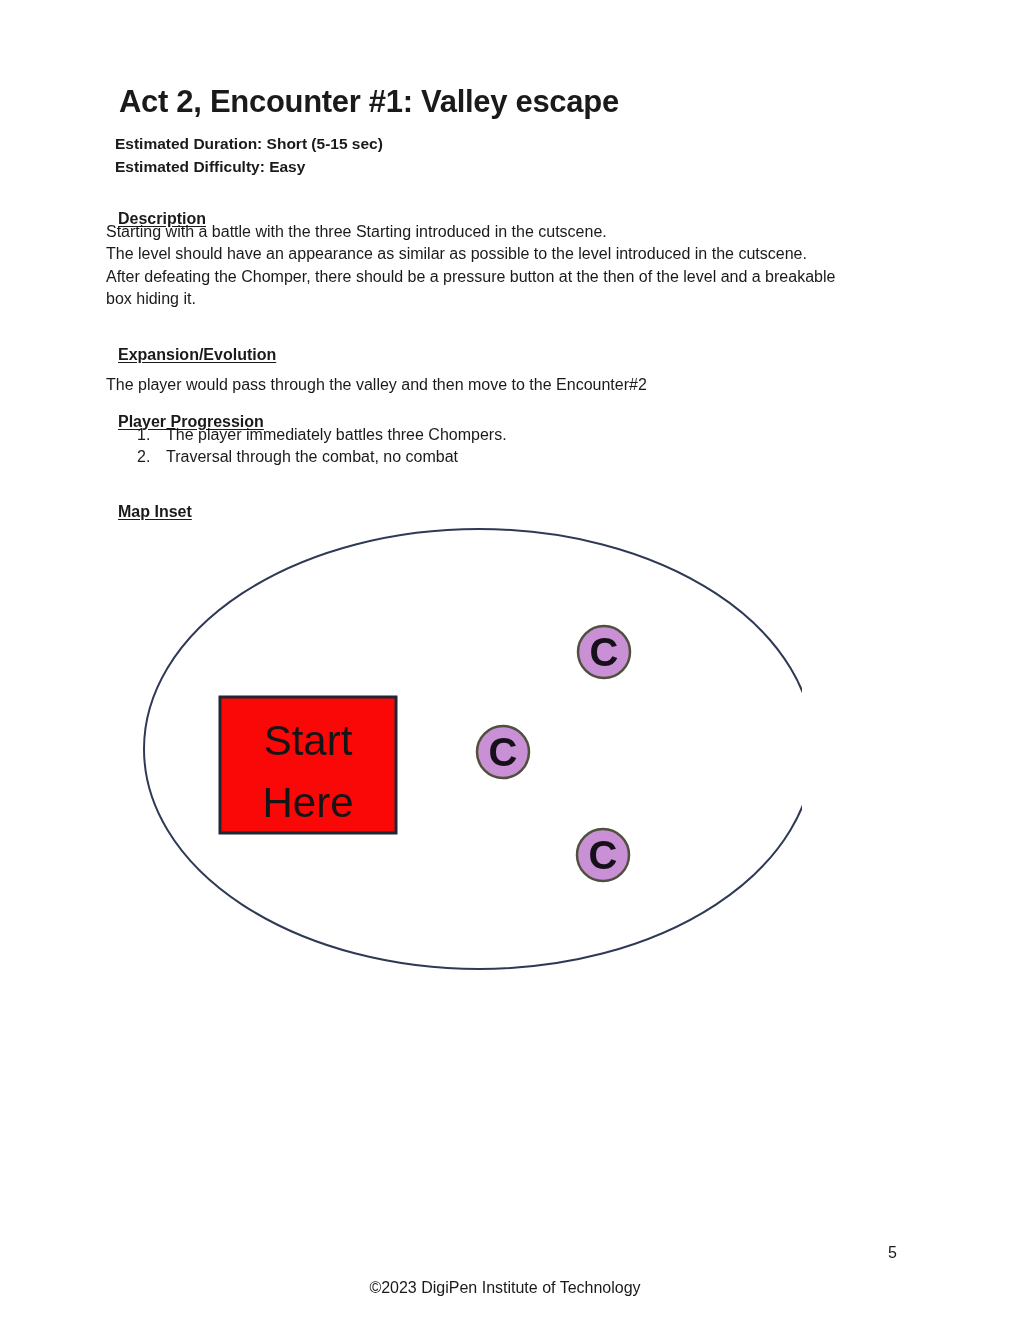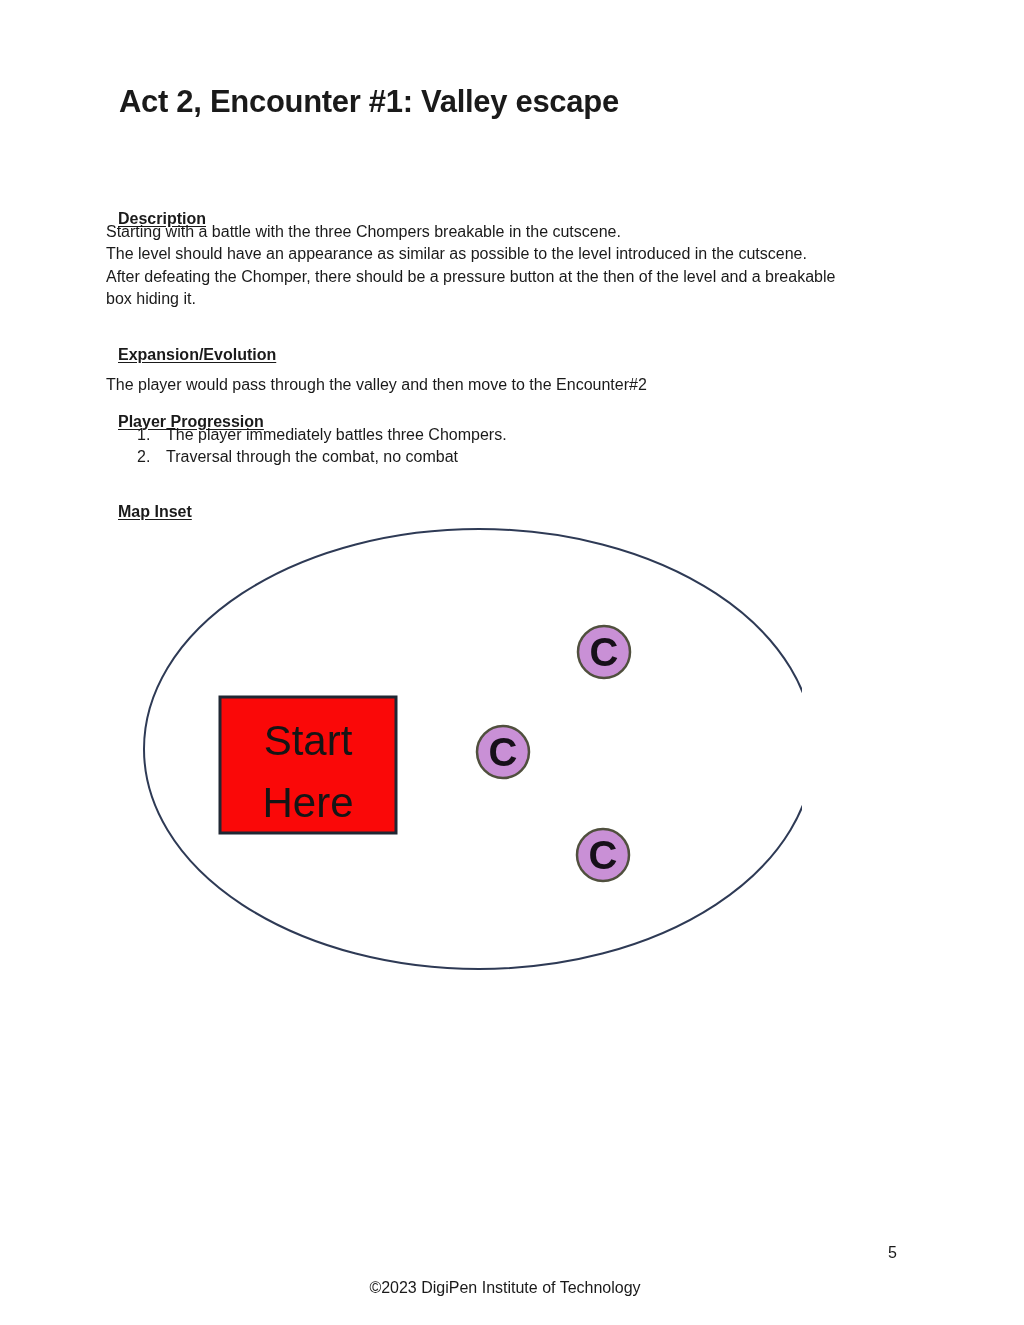--- a/index.html
+++ b/index.html
@@ -110,24 +110,28 @@
     font-size: 16px;
   }
 </style>
 </head>
 <body>
 
 <div class="page">
 
   <h1 class="title">Act 2, Encounter #1: Valley escape</h1>
 
+  <div class="meta">
+    <div>Estimated Duration: Short (5-15 sec)</div>
+    <div>Estimated Difficulty: Easy</div>
+  </div>
 
   <h2 class="shead head-desc">Description</h2>
   <div class="bodyblock body-desc">
-    <div class="bodyline">Starting with a battle with the three Chompers breakable in the cutscene.</div>
+    <div class="bodyline">Starting with a battle with the three Starting introduced in the cutscene.</div>
     <div class="bodyline">The level should have an appearance as similar as possible to the level introduced in the cutscene.</div>
     <div class="bodyline">After defeating the Chomper, there should be a pressure button at the then of the level and a breakable</div>
     <div class="bodyline">box hiding it.</div>
   </div>
 
   <h2 class="shead head-exp">Expansion/Evolution</h2>
   <div class="bodyblock body-exp">
     <div class="bodyline">The player would pass through the valley and then move to the Encounter#2</div>
   </div>
 

